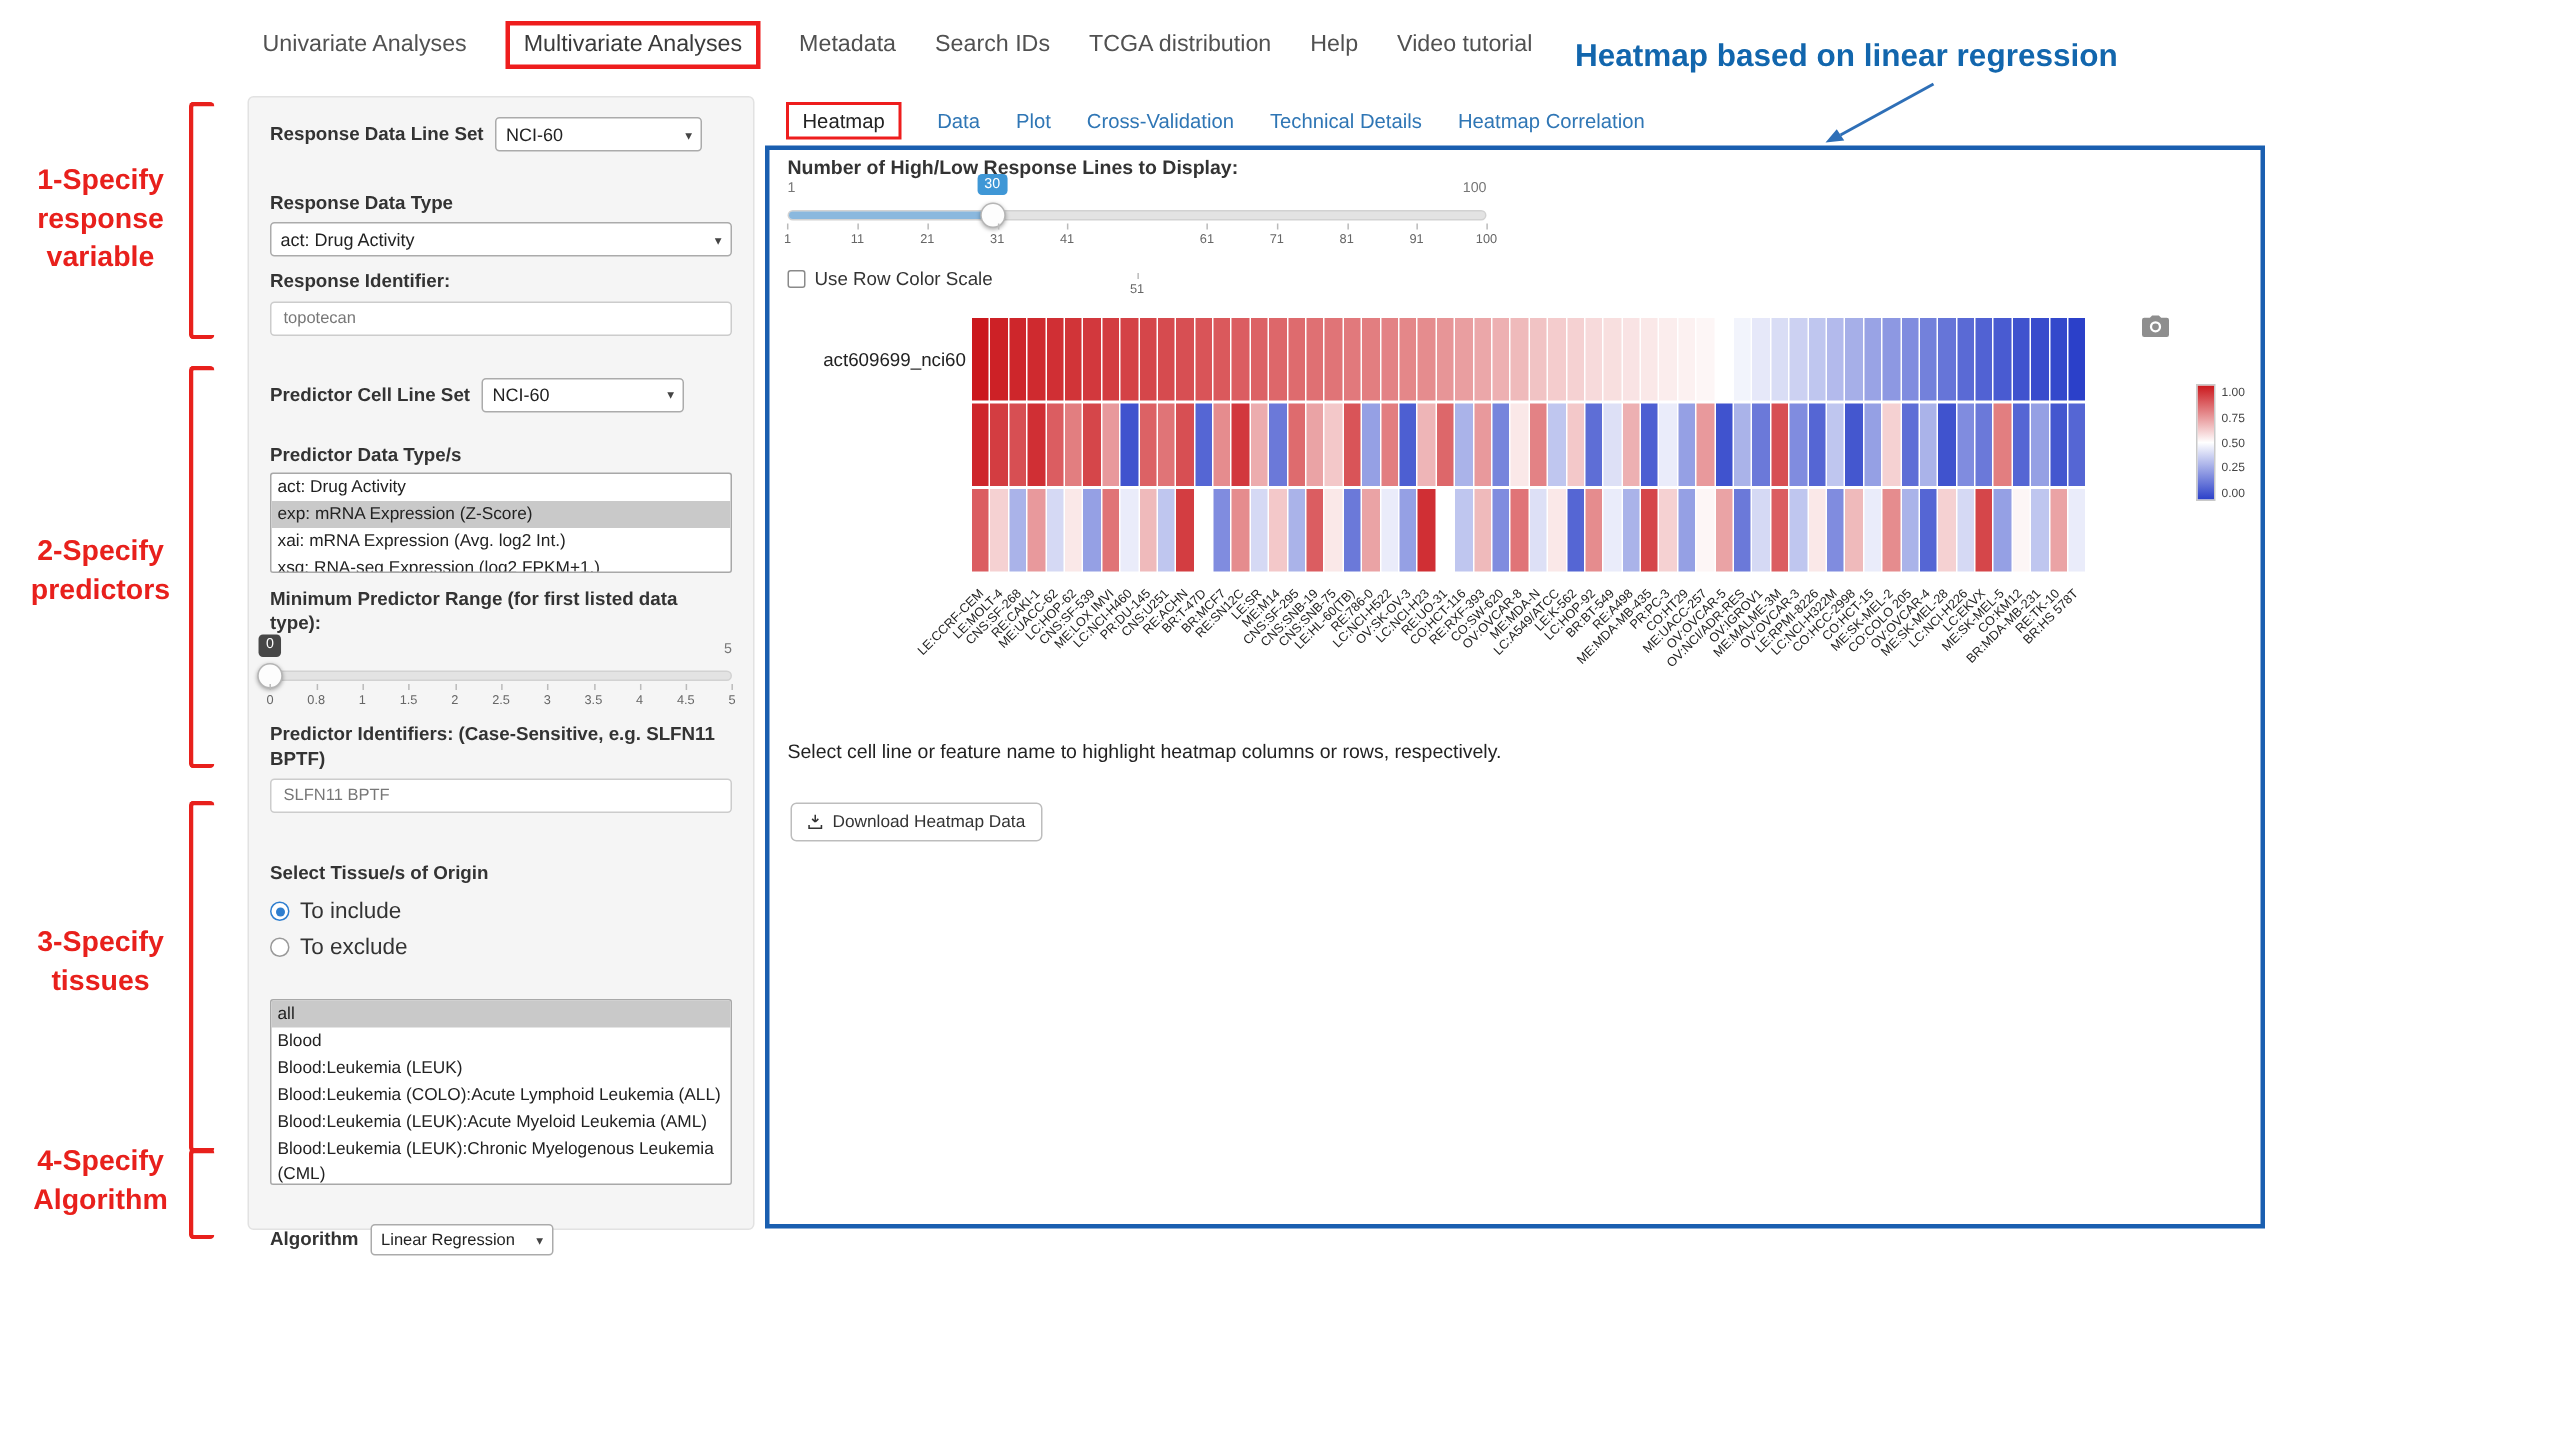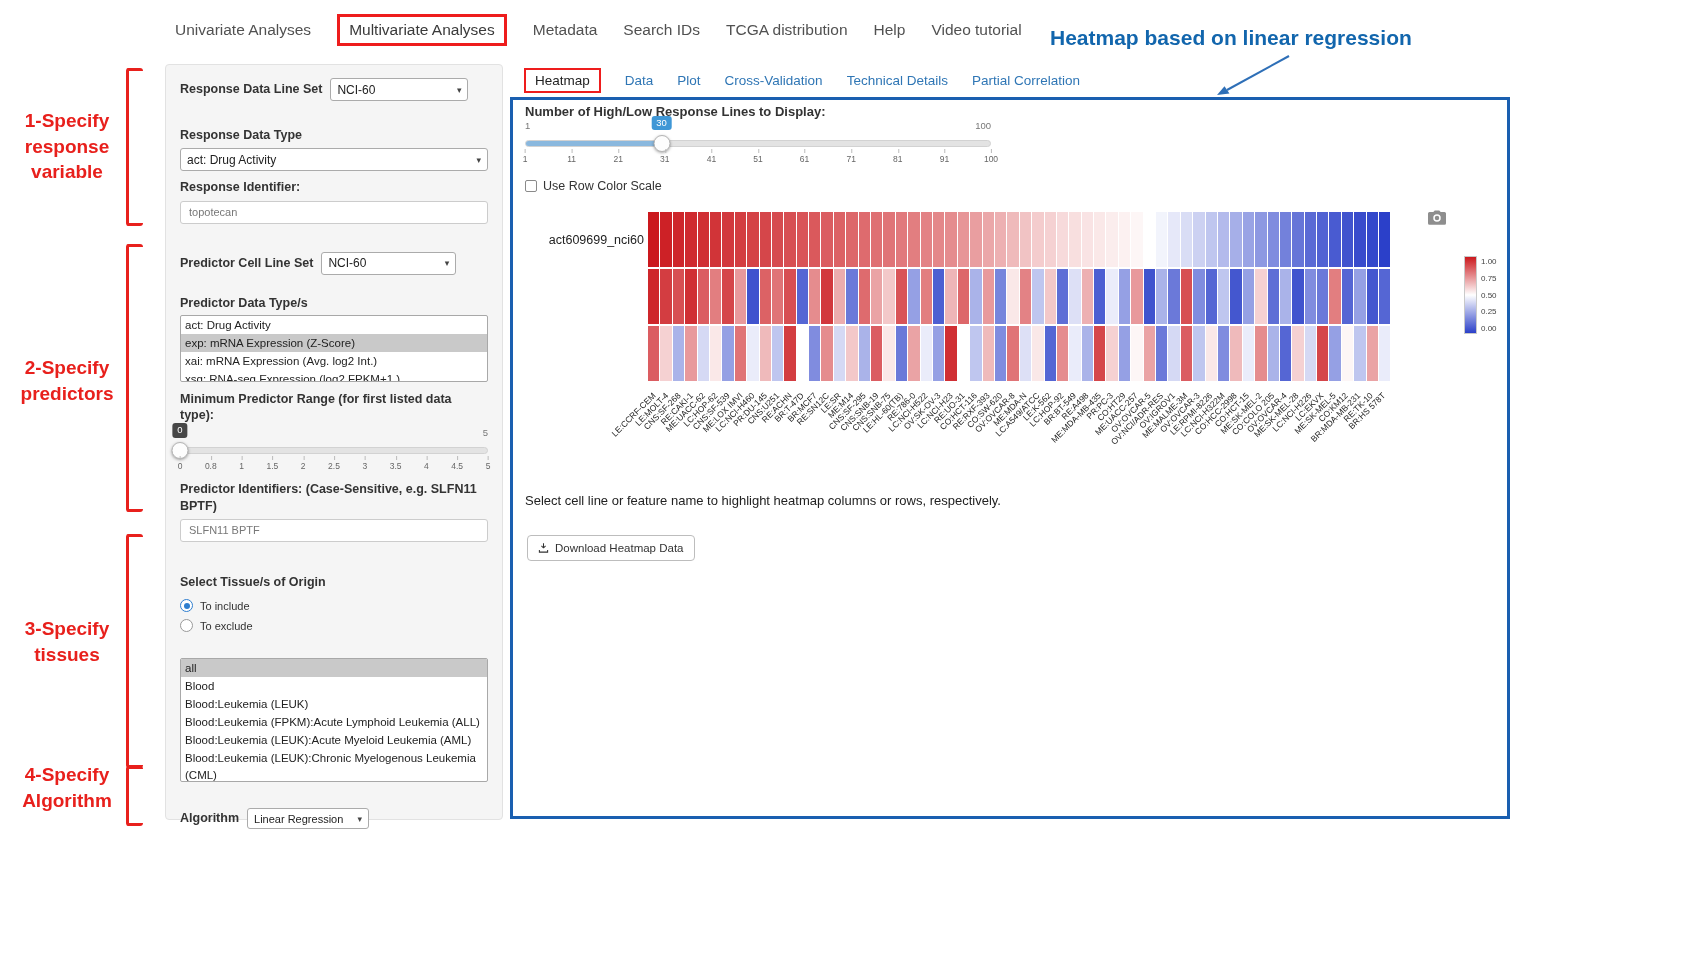--- a/index.html
+++ b/index.html
@@ -28,21 +28,21 @@
   .fld-row{display:flex;align-items:center;gap:8px}
   .sel{background:#fff;border:1px solid #ababab;border-radius:3px;height:23px;display:flex;
        align-items:center;justify-content:space-between;padding:0 6px;font-size:12px;color:#222;cursor:pointer}
   .caret{font-size:9px;color:#444;margin-left:6px}
   .txt{width:100%;height:23px;border:1px solid #ccc;border-radius:3px;font-size:11px;color:#777;
        padding:0 8px;background:#fff;font-family:inherit}
   .listbox{background:#fff;border:1px solid #a8a8a8;border-radius:2px;overflow:hidden;
            font-size:11.5px;color:#222;width:100%}
   .lb-option{padding:1px 4px;line-height:1.4;cursor:pointer}
   .lb-selected{background:#c9c9c9}
-  .radio{display:flex;align-items:center;gap:7px;font-size:11px;cursor:pointer}
+  .radio{display:flex;align-items:center;gap:7px;font-size:15px;cursor:pointer}
   .rdot{width:13px;height:13px;border-radius:50%;border:1px solid #999;background:#fff;position:relative;flex:0 0 13px}
   .rdot.on{border-color:#2e7ecf}
   .rdot.on::after{content:"";position:absolute;left:2.5px;top:2.5px;width:6px;height:6px;border-radius:50%;background:#2e7ecf}
 
   
   #tabs{position:absolute;left:524px;top:68px;display:flex;align-items:center;gap:24px;font-size:13.5px}
   .tab{color:#2f76b5;cursor:pointer;white-space:nowrap}
   .tab-active{color:#222;border:2.5px solid #ee1d1d;padding:3px 9px}
 
   
@@ -182,60 +182,60 @@
   </div>
   <div class="radio" style="margin-top:7px">
     <span class="rdot"></span>
     <span>To exclude</span>
   </div>
 
   <div class="listbox" style="margin-top:26px;height:124px">
       <div class="lb-option lb-selected">all</div>
       <div class="lb-option">Blood</div>
       <div class="lb-option">Blood:Leukemia (LEUK)</div>
-      <div class="lb-option">Blood:Leukemia (FPKM):Acute Lymphoid Leukemia (ALL)</div>
+      <div class="lb-option">Blood:Leukemia (COLO):Acute Lymphoid Leukemia (ALL)</div>
       <div class="lb-option">Blood:Leukemia (LEUK):Acute Myeloid Leukemia (AML)</div>
       <div class="lb-option">Blood:Leukemia (LEUK):Chronic Myelogenous Leukemia (CML)</div>
     </div>
 
   <div class="fld-row" style="margin-top:26px">
     <span class="lbl">Algorithm</span>
     <div class="sel" style="width:122px;height:21px;font-size:11px">
       <span>Linear Regression</span>
       <span class="caret">▾</span>
     </div>
   </div>
 </div>
 
 <div id="tabs">
     <span class="tab tab-active">Heatmap</span>
     <span class="tab">Data</span>
     <span class="tab">Plot</span>
     <span class="tab">Cross-Validation</span>
     <span class="tab">Technical Details</span>
-    <span class="tab">Partial Correlation</span>
+    <span class="tab">Heatmap Correlation</span>
   </div>
 <div id="bluebox"></div>
 
 <div id="slider-label">Number of High/Low Response Lines to Display:</div>
 <div class="irs" style="left:525px;top:118px;width:466px;height:52px">
   <span class="irs-minmax" style="left:0">1</span>
   <span class="irs-minmax" style="right:0">100</span>
   <span class="irs-bubble" style="left: 29.2929%;">30</span>
   <div class="irs-track">
     <div class="irs-fill" style="width: 29.2929%;"></div>
   </div>
   <div class="irs-handle" style="left: 29.2929%;"></div>
   <div class="irs-ticks">
       <span class="tick" style="left: 0%;">1</span>
       <span class="tick" style="left: 10%;">11</span>
       <span class="tick" style="left: 20%;">21</span>
       <span class="tick" style="left: 30%;">31</span>
       <span class="tick" style="left: 40%;">41</span>
-      <span class="tick" style="left: 50%;">51</span>
+      <span class="tick" style="left: 50%; margin-top: 33px;">51</span>
       <span class="tick" style="left: 60%;">61</span>
       <span class="tick" style="left: 70%;">71</span>
       <span class="tick" style="left: 80%;">81</span>
       <span class="tick" style="left: 90%;">91</span>
       <span class="tick" style="left: 100%;">100</span>
     </div>
 </div>
 
 <div id="rowscale">
   <span class="cbox"></span>

